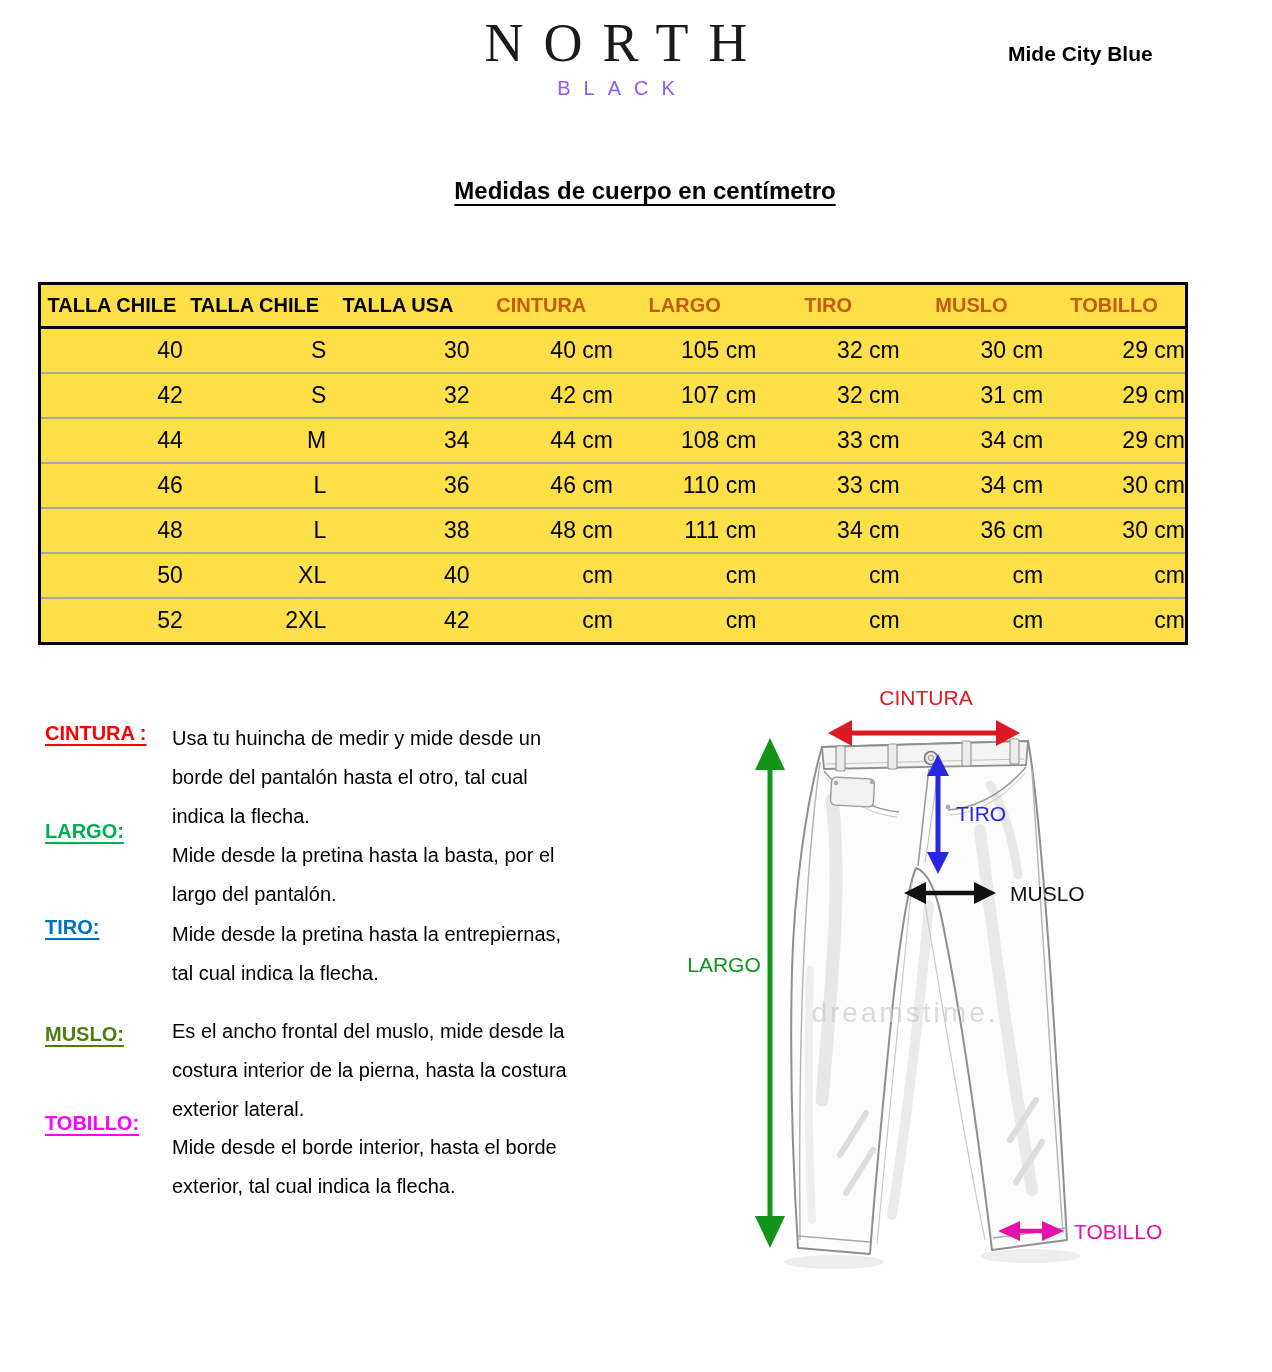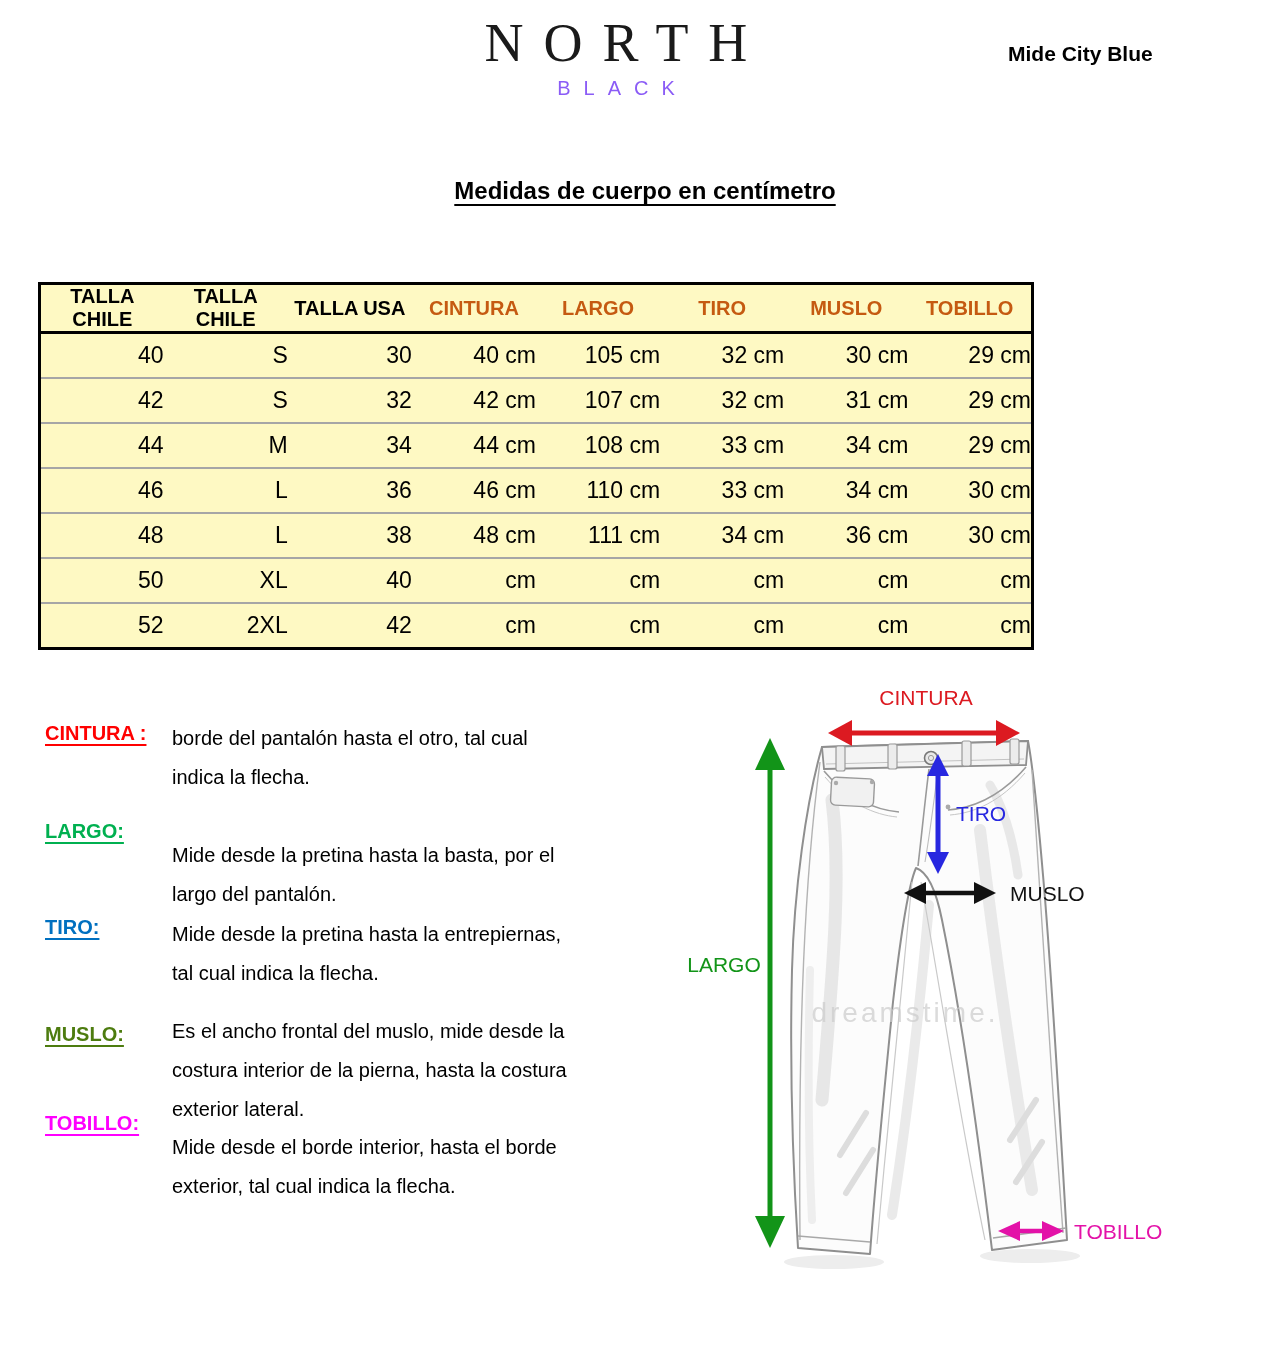--- a/index.html
+++ b/index.html
@@ -18,23 +18,23 @@
     white-space:nowrap;padding-left:13px;
   }
   .product-name{position:absolute;left:1008px;top:42px;font-size:21px;font-weight:bold;}
   .doc-title{
     position:absolute;top:177px;left:645px;transform:translateX(-50%);
     font-size:24px;font-weight:bold;text-decoration:underline;
     text-underline-offset:5px;white-space:nowrap;
   }
   
   table.sizes{
-    position:absolute;left:38px;top:282px;width:996px;
+    position:absolute;left:38px;top:282px;width:1150px;
     border-collapse:collapse;table-layout:fixed;
-    border:3px solid #000;background:#fef9c3;
+    border:3px solid #000;background:#fde047;
   }
   table.sizes th{
     height:41px;font-size:20px;font-weight:bold;text-align:center;vertical-align:middle;
     border-bottom:3px solid #000;padding:0;
   }
   table.sizes td{
     height:43px;font-size:23px;text-align:right;vertical-align:middle;padding:0;
   }
   table.sizes tbody tr + tr td{border-top:2px solid #a6a6a6;}
   
@@ -143,20 +143,21 @@
         <td>cm</td>
         <td>cm</td>
         <td>cm</td>
       </tr>
     </tbody>
 </table>
 
 <div>
   <div class="def-term" style="top: 722px; color: rgb(255, 0, 0);">CINTURA :</div>
   <div class="def-text" style="top:719px">
+      <div class="def-line">Usa tu huincha de medir y mide desde un</div>
       <div class="def-line">borde del pantalón hasta el otro, tal cual</div>
       <div class="def-line">indica la flecha.</div>
     </div>
 
   <div class="def-term" style="top: 820px; color: rgb(0, 176, 80);">LARGO:</div>
   <div class="def-text" style="top:836px">
       <div class="def-line">Mide desde la pretina hasta la basta, por el</div>
       <div class="def-line">largo del pantalón.</div>
     </div>
 

